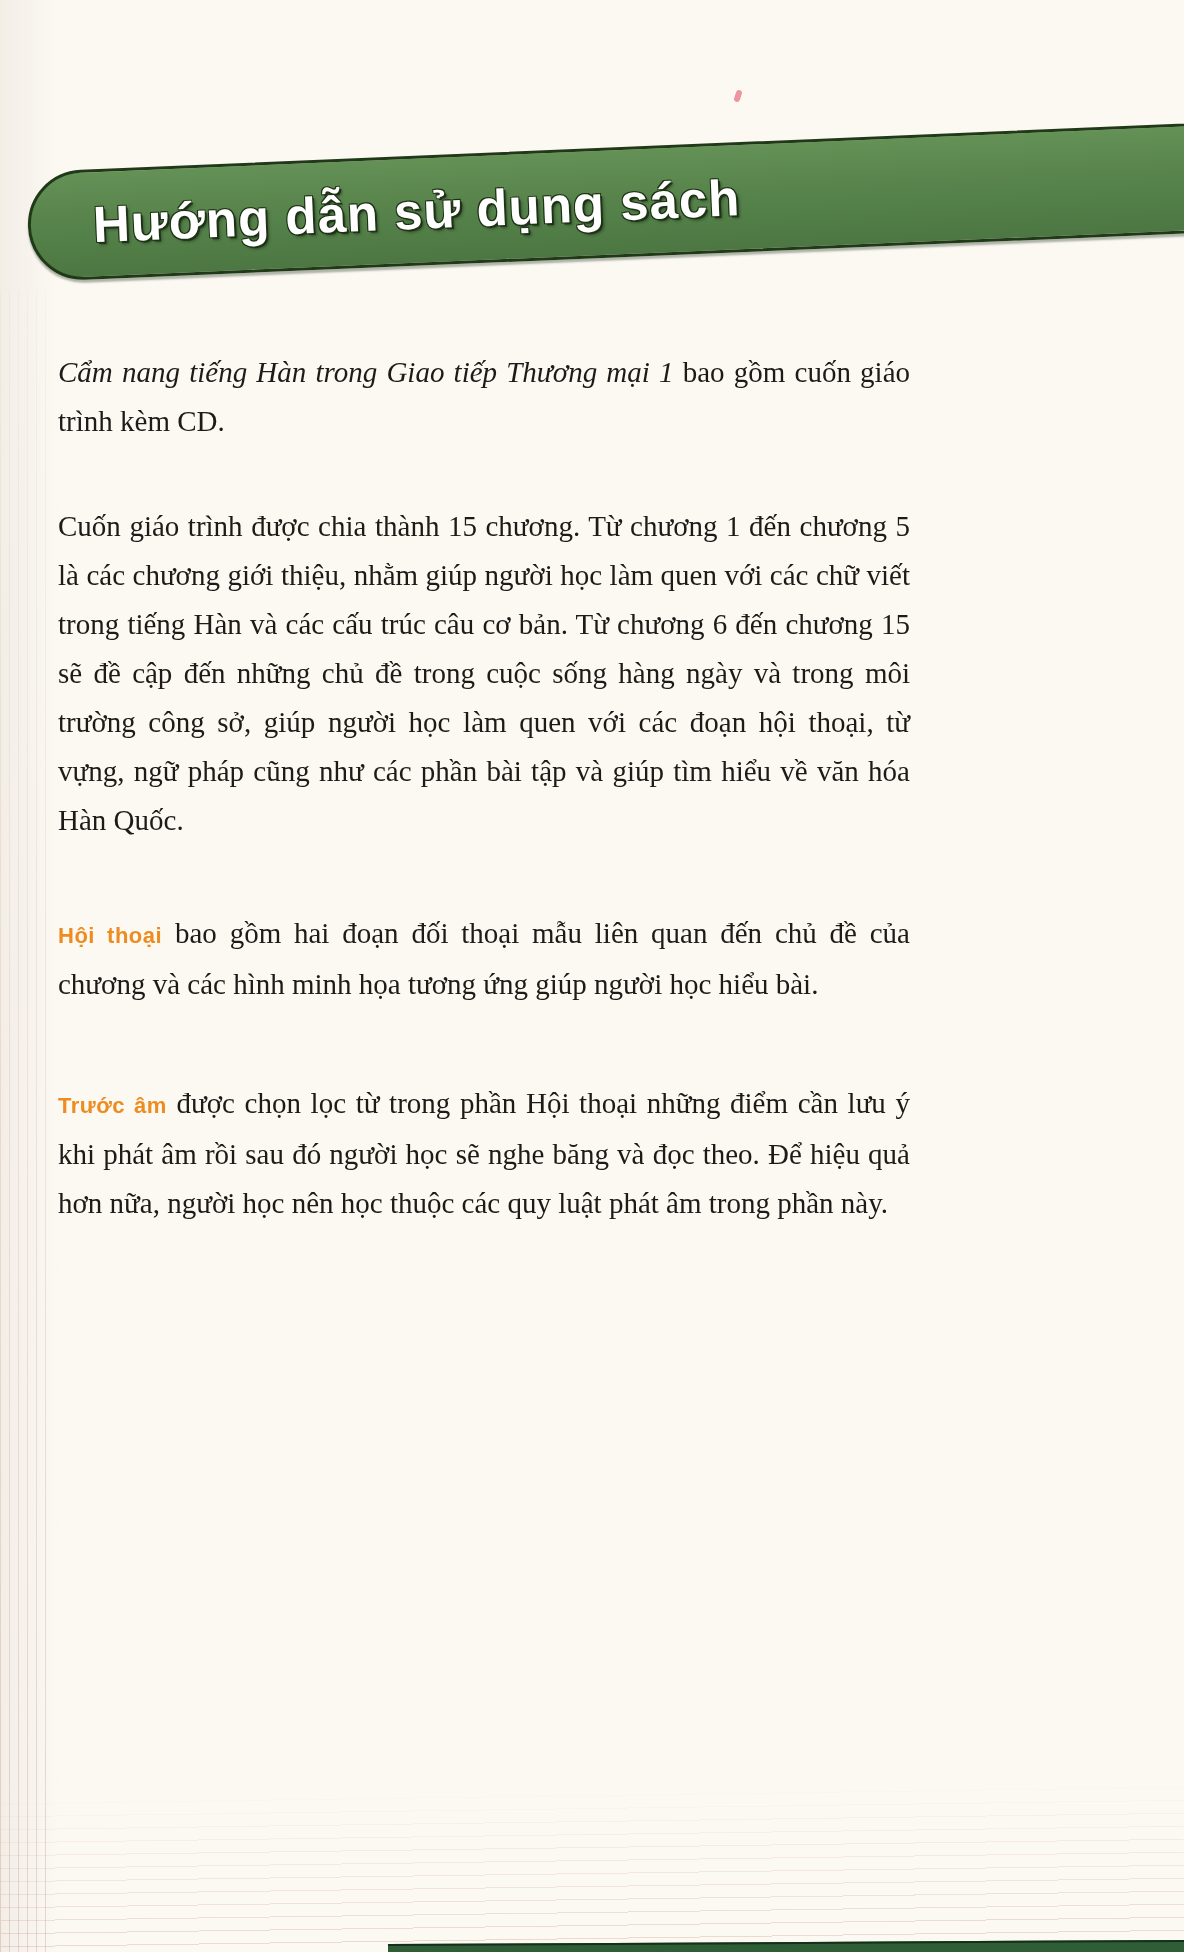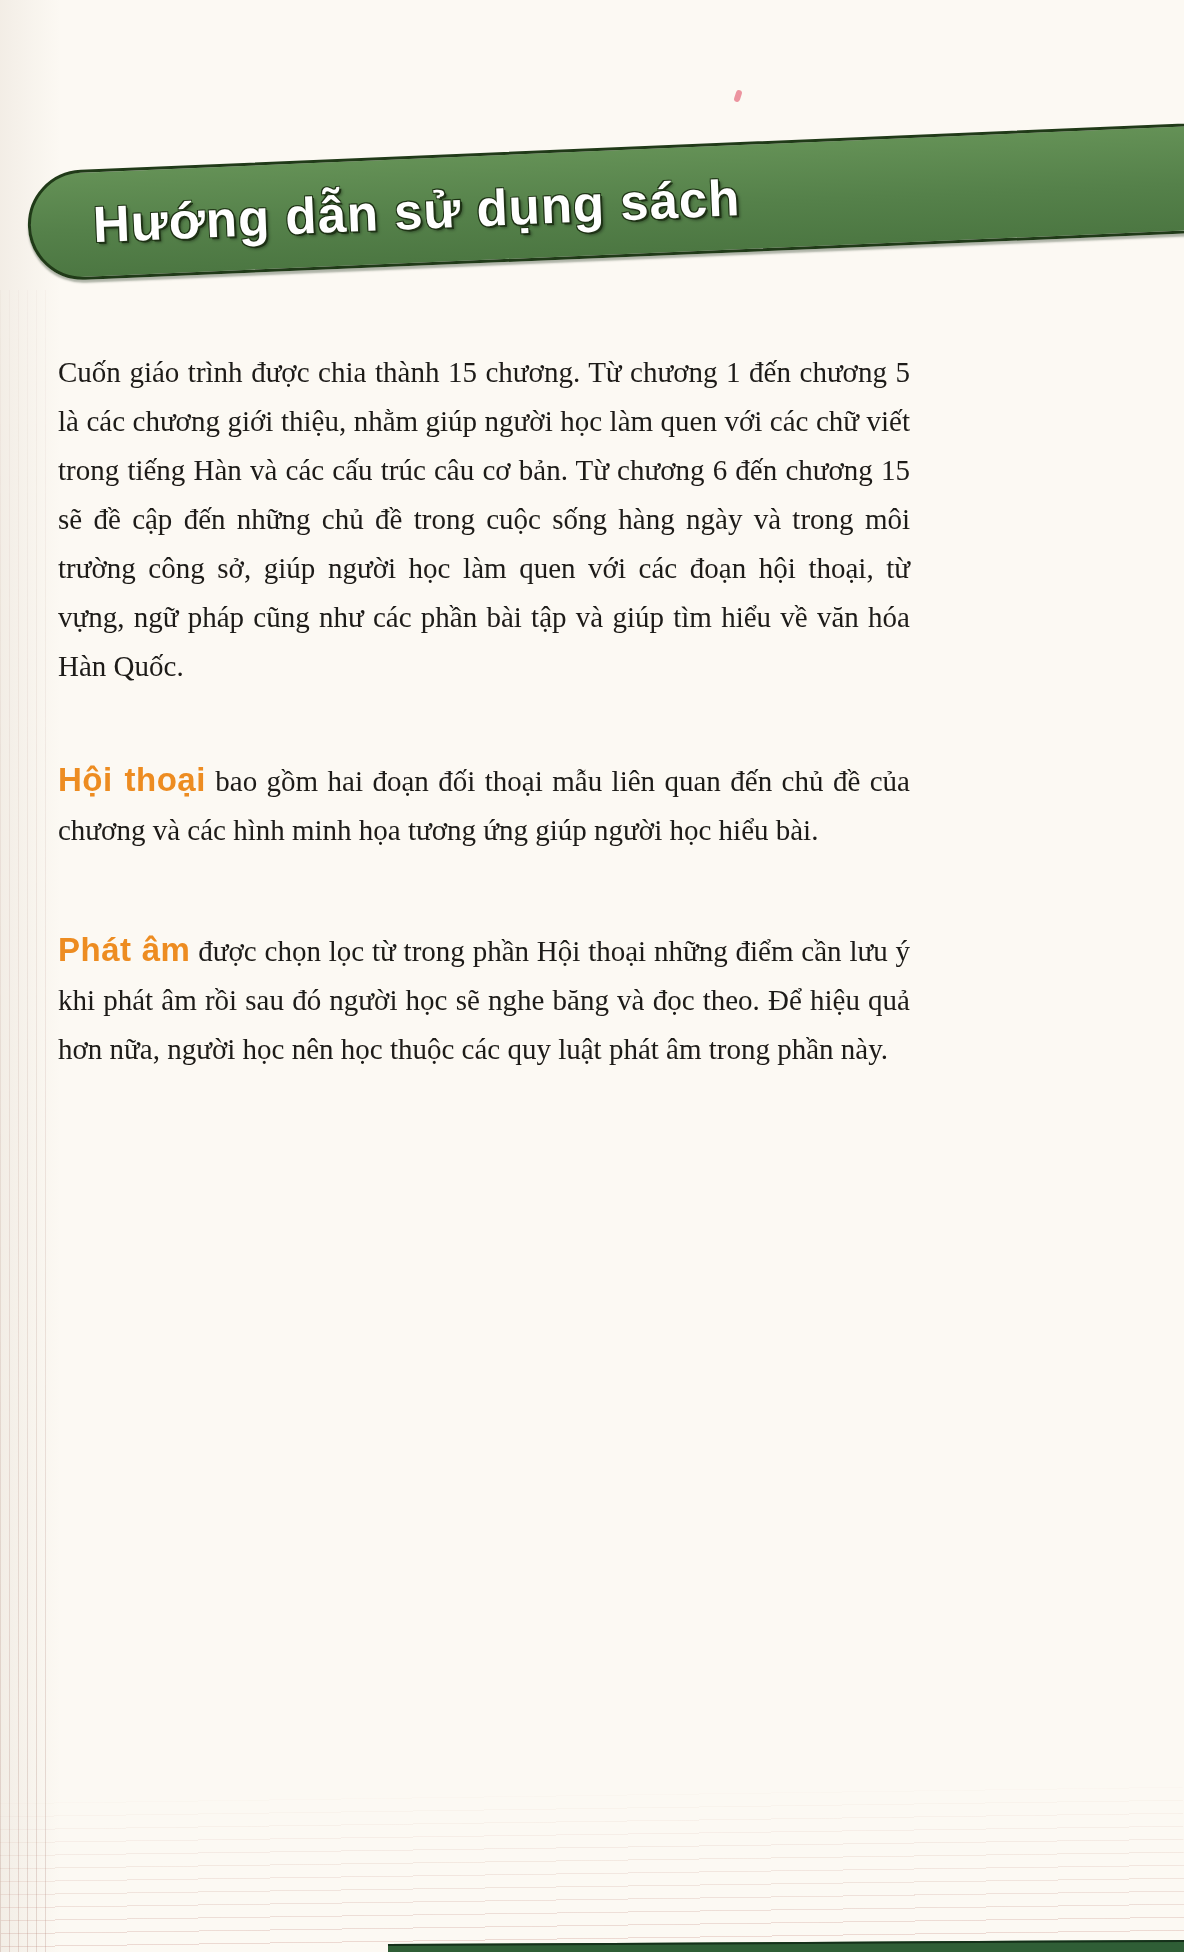--- a/index.html
+++ b/index.html
@@ -70,46 +70,47 @@
     font-size: 29px; line-height: 49px;
     text-align: justify;
   }
   .content p { margin: 0; }
   .intro { margin-bottom: 56px !important; }
   .intro em { font-style: italic; }
   .para { margin-bottom: 64px !important; }
   .section { margin-bottom: 70px !important; }
   .section .heading {
     font-family: "Liberation Sans", sans-serif;
-    font-weight: 700; font-size: 33px;
+    font-weight: 700; font-size: 22px;
     color: #ed8c21; letter-spacing: 0.5px;
   }
 </style>
 </head>
 <body>
 
 <div class="page">
 
   <div class="edge-left"></div>
 
   <div class="banner">
     <h1>Hướng dẫn sử dụng sách</h1>
   </div>
 
   <div class="pink-mark"></div>
 
   <div class="content">
 
+    <p class="intro"><em>Cẩm nang tiếng Hàn trong Giao tiếp Thương mại 1</em><span> bao gồm cuốn giáo trình kèm CD.</span></p>
 
     <p class="para">Cuốn giáo trình được chia thành 15 chương. Từ chương 1 đến chương 5 là các chương giới thiệu, nhằm giúp người học làm quen với các chữ viết trong tiếng Hàn và các cấu trúc câu cơ bản. Từ chương 6 đến chương 15 sẽ đề cập đến những chủ đề trong cuộc sống hàng ngày và trong môi trường công sở, giúp người học làm quen với các đoạn hội thoại, từ vựng, ngữ pháp cũng như các phần bài tập và giúp tìm hiểu về văn hóa Hàn Quốc.</p>
 
 
     <p class="section"><span class="heading">Hội thoại</span><span> bao gồm hai đoạn đối thoại mẫu liên quan đến chủ đề của chương và các hình minh họa tương ứng giúp người học hiểu bài.</span></p>
 
-    <p class="section"><span class="heading">Phát âm</span><span> được chọn lọc từ trong phần Hội thoại những điểm cần lưu ý khi phát âm rồi sau đó người học sẽ nghe băng và đọc theo. Để hiệu quả hơn nữa, người học nên học thuộc các quy luật phát âm trong phần này.</span></p>
+    <p class="section"><span class="heading">Trước âm</span><span> được chọn lọc từ trong phần Hội thoại những điểm cần lưu ý khi phát âm rồi sau đó người học sẽ nghe băng và đọc theo. Để hiệu quả hơn nữa, người học nên học thuộc các quy luật phát âm trong phần này.</span></p>
 
 
   </div>
 
   <div class="bottom-lines"></div>
   <div class="next-page-strip"></div>
 
 </div>
 
 </body></html>

